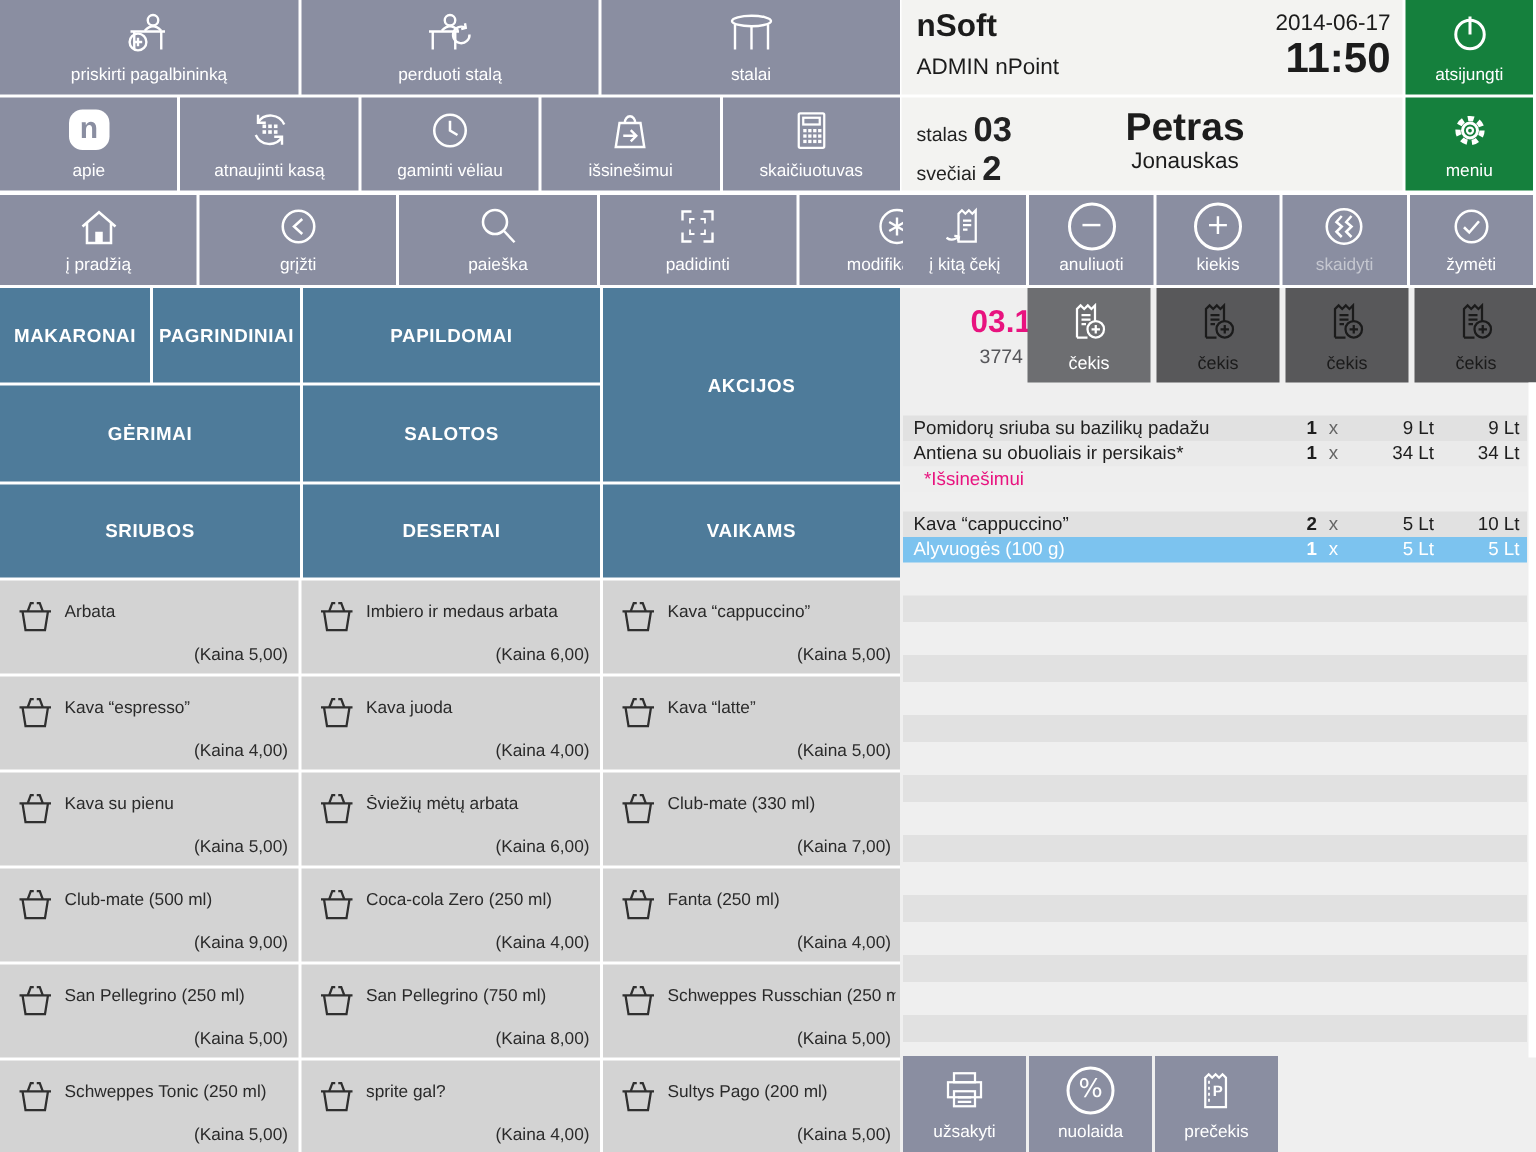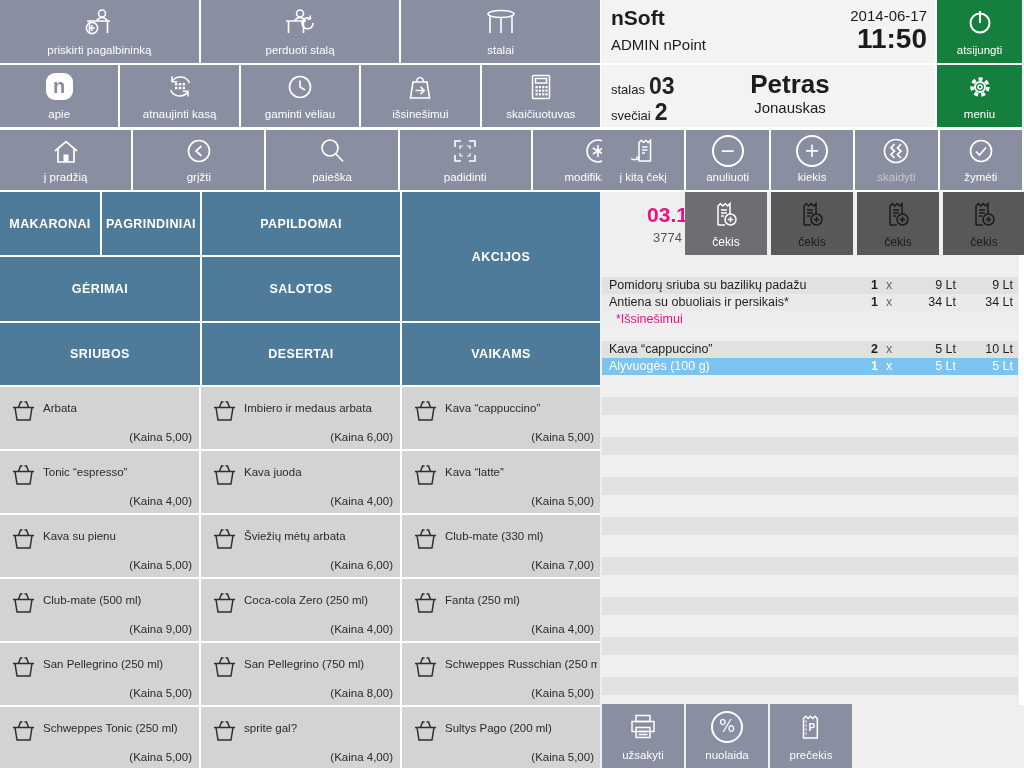--- a/index.html
+++ b/index.html
@@ -298,21 +298,21 @@
         <span class="nm">Kava “cappuccino”</span>
         <span class="pr">(Kaina 5,00)</span>
       </div>
       <div class="tile">
         <span class="bk">
           <svg width="27" height="24" viewBox="0 0 27 24" fill="none" stroke="currentColor" stroke-width="1.5">
             <path d="M3,8.5 H24 M5,8.5 L7,21 H20 L22,8.5"></path>
             <path d="M8.5,8.5 L10.5,3 H12.5 M18.5,8.5 L16.5,3 H14.5"></path>
           </svg>
         </span>
-        <span class="nm">Tonic “espresso”</span>
+        <span class="nm">Kava “espresso”</span>
         <span class="pr">(Kaina 4,00)</span>
       </div>
       <div class="tile">
         <span class="bk">
           <svg width="27" height="24" viewBox="0 0 27 24" fill="none" stroke="currentColor" stroke-width="1.5">
             <path d="M3,8.5 H24 M5,8.5 L7,21 H20 L22,8.5"></path>
             <path d="M8.5,8.5 L10.5,3 H12.5 M18.5,8.5 L16.5,3 H14.5"></path>
           </svg>
         </span>
         <span class="nm">Kava juoda</span>

